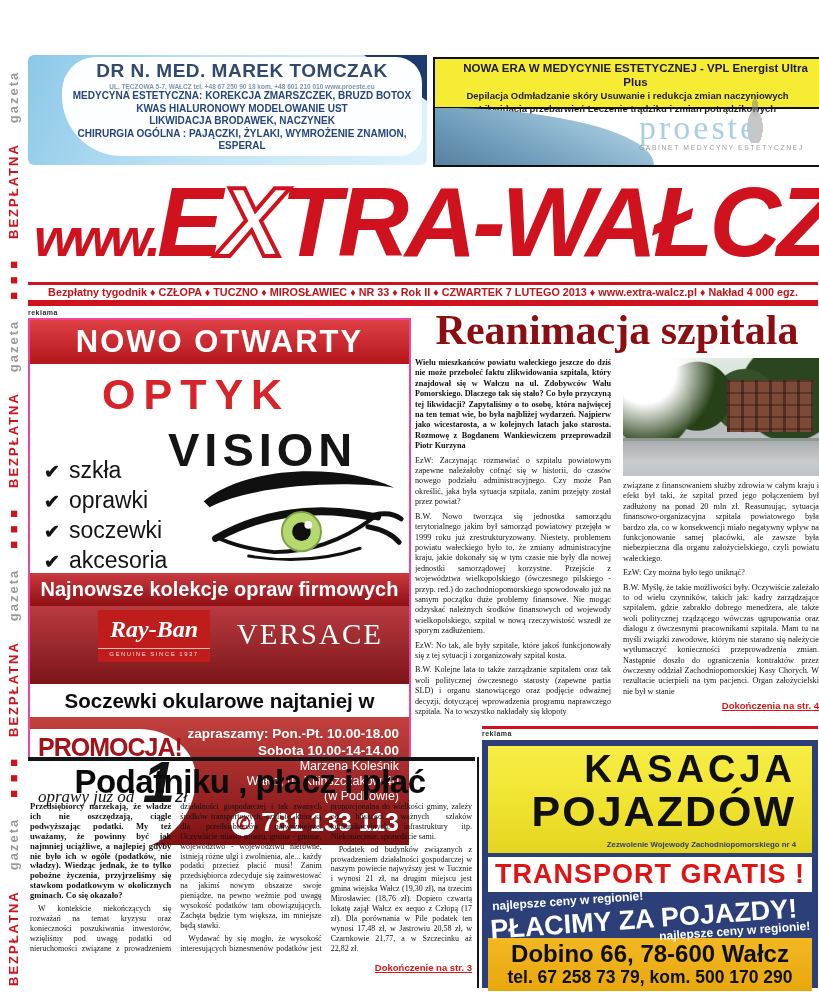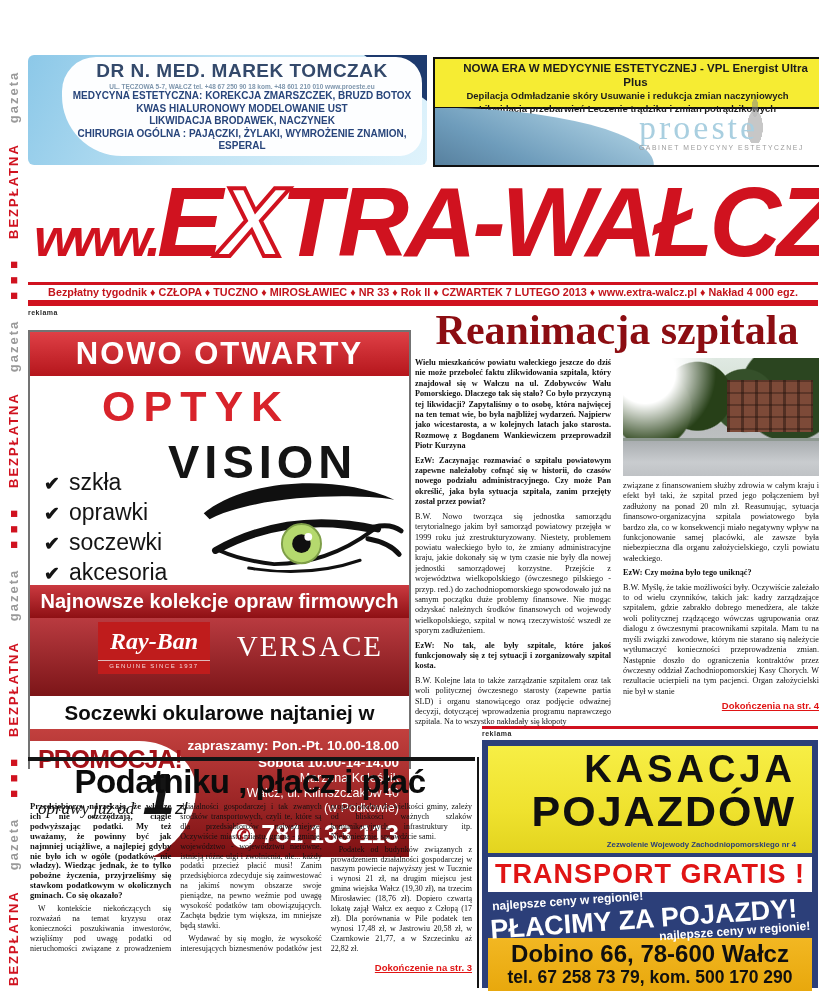--- a/index.html
+++ b/index.html
@@ -43,22 +43,22 @@
     font-style:italic;font-weight:bold;color:#d0121f;letter-spacing:-4px;line-height:108px;}
   .mh-sm{font-size:54px;} .mh-big{font-size:99px;}
   .mh-x{font-size:99px;color:#fff;-webkit-text-stroke:4px #d0121f;text-shadow:0 0 0 #d0121f;}
   
   .rule-red-top{position:absolute;left:28px;top:282px;width:790px;height:3px;background:#d0121f;}
   .infobar{position:absolute;left:28px;top:286px;width:790px;height:14px;text-align:center;
     font-size:10.8px;font-weight:bold;color:#c3141c;white-space:nowrap;}
   .rule-red-bot{position:absolute;left:28px;top:300px;width:790px;height:6px;background:#d0121f;}
   .adlabel{position:absolute;font-size:7px;font-weight:bold;color:#2a2a2a;letter-spacing:.5px;}
   
-  .optyk{position:absolute;left:28px;top:318px;width:383px;height:439px;border:2px solid #737373;
-    background:#fdba74;box-sizing:border-box;margin-top:12px;}
+  .optyk{position:absolute;left:28px;top:318px;width:383px;height:439px;border:2px solid #ec4899;
+    background:#fdba74;box-sizing:border-box;}
   .op-head{height:44px;background:linear-gradient(180deg,#df4046 0%,#b5161c 100%);
     color:#fff;font-size:31px;font-weight:bold;letter-spacing:2px;text-align:center;line-height:44px;}
   .op-body{position:relative;height:209px;background:#fff;}
   .op-brand1{position:absolute;left:72px;top:6px;font-size:43px;font-weight:bold;color:#d8232b;letter-spacing:8px;}
   .op-brand2{position:absolute;left:138px;top:58px;font-size:47px;font-weight:bold;color:#141414;letter-spacing:5px;}
   .op-list{position:absolute;left:14px;top:92px;}
   .op-item{font-size:23px;color:#141414;line-height:29px;}
   .op-check{font-size:19px;font-weight:bold;margin-right:9px;}
   .op-eye{position:absolute;right:2px;bottom:-4px;}
   .op-band{height:33px;background:linear-gradient(180deg,#cb3a40,#8e1014);color:#fff;
@@ -88,21 +88,21 @@
     color:#a5131a;font-size:17px;line-height:24px;text-align:center;font-weight:bold;vertical-align:2px;margin-right:6px;}
   
   .art-title{position:absolute;left:415px;top:306px;width:404px;font-family:"Liberation Serif",serif;
     font-weight:bold;font-size:42px;color:#8c0d12;text-align:center;letter-spacing:0px;}
   .art-cols{position:absolute;left:415px;top:358px;width:404px;height:392px;overflow:hidden;
     font-family:"Liberation Serif",serif;font-size:8.2px;line-height:10.4px;text-align:justify;}
   .art-colL{position:absolute;left:0;top:0;width:196px;height:392px;overflow:hidden;}
   .art-colR{position:absolute;left:208px;top:0;width:196px;height:392px;overflow:hidden;}
   .art-cols p{margin:0 0 4px 0;}
   .art-lead{font-weight:bold;}
-  .art-q{font-weight:bold;}
+  .art-q{font-weight:normal;}
   .photo{position:relative;width:196px;height:118px;margin-bottom:5px;overflow:hidden;
     background:linear-gradient(180deg,#dfe9e2 0%,#c9d6c6 55%,#b9bcbd 56%,#c6c9cb 100%);}
   .ph-glare{position:absolute;left:-20px;top:-20px;width:120px;height:100px;
     background:radial-gradient(circle at 35% 35%,#ffffff 0 30%,rgba(255,255,255,0) 70%);}
   .ph-trees{position:absolute;left:0;top:0;width:100%;height:72%;
     background:radial-gradient(circle at 15% 60%,#30481f 0 22%,transparent 23%),
       radial-gradient(circle at 38% 45%,#274018 0 26%,transparent 27%),
       radial-gradient(circle at 62% 50%,#35502a 0 24%,transparent 25%),
       radial-gradient(circle at 85% 40%,#2b4520 0 28%,transparent 29%);}
   .ph-bldg{position:absolute;right:6px;top:22px;width:86px;height:52px;background:#7d4a38;

